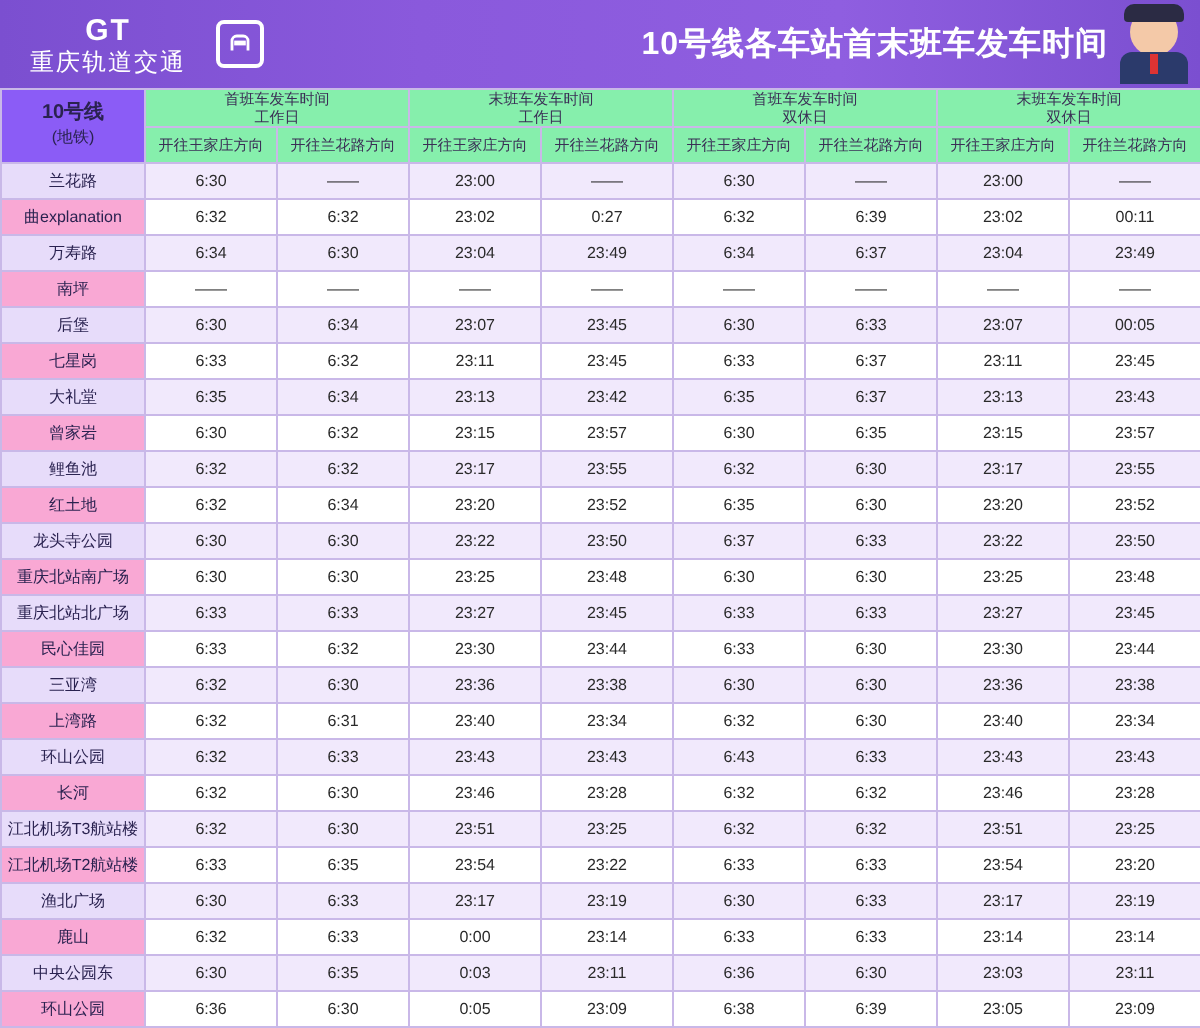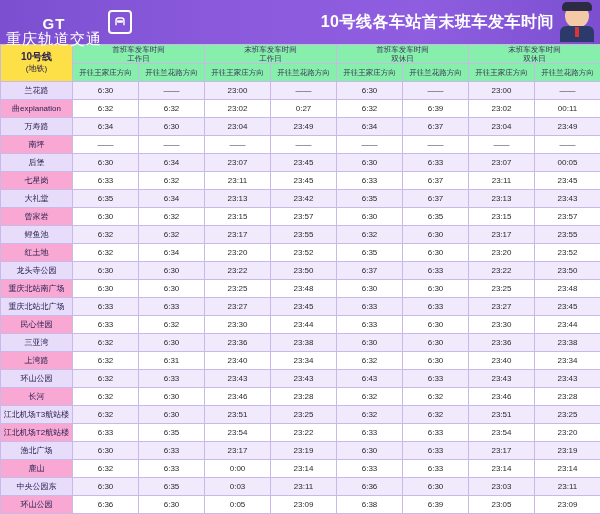--- a/index.html
+++ b/index.html
@@ -13,28 +13,28 @@
 
   
   .header{
     position:relative;
     height:44px;
     background:linear-gradient(90deg,#7b4fd0 0%,#8a59dc 35%,#8f5ee0 70%,#7b4fd0 100%);
     display:flex;align-items:center;
   }
   .logo{
     width:108px;height:44px;
-    display:flex;flex-direction:column;align-items:center;justify-content:flex-end;
+    display:flex;flex-direction:column;align-items:center;justify-content:center;
     color:#fff;flex:none;
   }
   .logo .mark{
     font-size:15px;font-weight:bold;letter-spacing:1px;line-height:15px;
     font-family:"Liberation Sans",sans-serif;
   }
-  .logo .name{font-size:15px;letter-spacing:1px;margin-top:3px;line-height:10px;}
+  .logo .name{font-size:12px;letter-spacing:1px;margin-top:3px;line-height:10px;}
   .title-wrap{
     flex:1;display:flex;align-items:center;justify-content:space-between;gap:6px;
   }
   .title-badge{
     width:20px;height:20px;border:2px solid #fff;border-radius:4px;
     display:flex;align-items:center;justify-content:center;flex:none;
   }
   .title-badge svg{display:block;}
   .title-text{
     color:#ffffff;font-size:16px;font-weight:bold;letter-spacing:0.5px;
@@ -67,21 +67,21 @@
   th,td{
     border:1px solid #c9b8e8;
     padding:0;text-align:center;vertical-align:middle;
     height:17px;line-height:10px;
     overflow:hidden;white-space:nowrap;
   }
   thead th{
     background:#86efac;color:#3a2f55;font-weight:normal;font-size:7.5px;
   }
   th.station-head{
-    background:#fde047;color:#2a2250;font-weight:bold;font-size:10px;
+    background:#8b5cf6;color:#2a2250;font-weight:bold;font-size:10px;
     line-height:12px;
   }
   th.station-head .sub{font-size:8px;font-weight:normal;display:block;}
   .grp{font-size:7.5px;line-height:9px;}
   .grp .l2{display:block;}
 
   td.station{
     font-size:8px;color:#2a2250;padding:0 2px;
   }
   tbody tr.odd td{background:#f1e9fc;}

